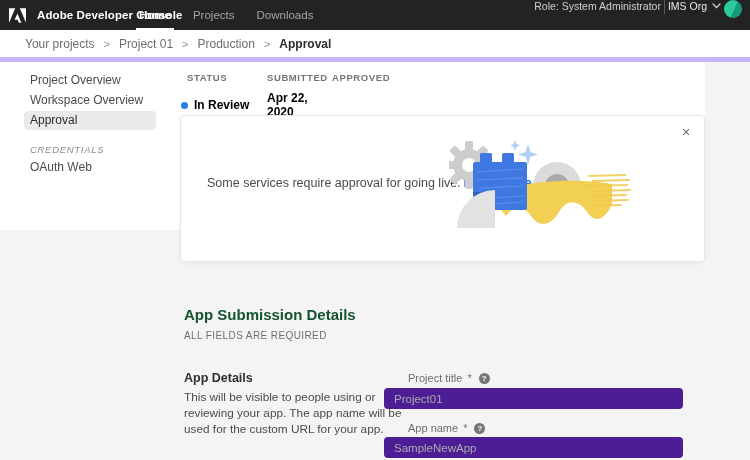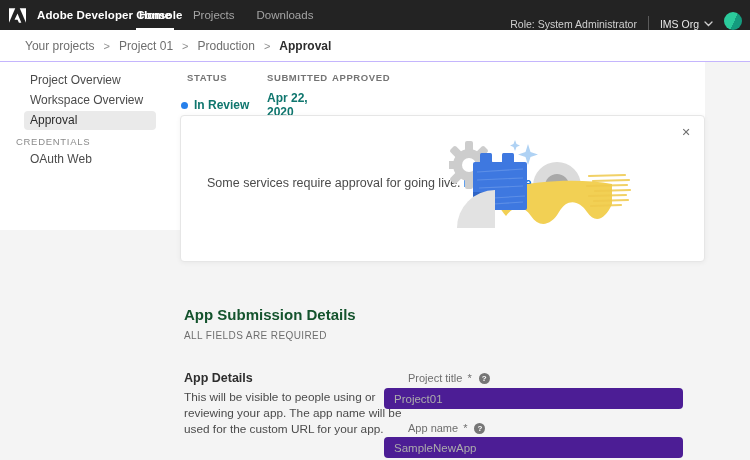--- a/index.html
+++ b/index.html
@@ -11,48 +11,48 @@
   }
 
   
   .topbar { position:absolute; left:0; top:0; width:750px; height:30px; background:#232323; display:flex; align-items:center; }
   .logo { margin-left:9px; width:17px; height:15px; flex:0 0 auto; }
   .app-title { margin-left:11px; font-size:11.5px; font-weight:600; color:#ffffff; letter-spacing:.1px; white-space:nowrap; }
   .topnav { position:absolute; left:136px; top:0; height:30px; display:flex; gap:16px; }
   .topnav .nav-item { position:relative; height:30px; line-height:30px; padding:0 3px; font-size:11.5px; color:#A4A4A4; cursor:pointer; white-space:nowrap; }
   .topnav .nav-item.active { color:#ffffff; font-weight:700; }
   .topnav .nav-item.active::after { content:""; position:absolute; left:0; right:0; bottom:0; height:2px; background:#ffffff; }
-  .top-right { position:absolute; right:8px; top:0; height:30px; display:flex; align-items:flex-end; gap:11px; }
+  .top-right { position:absolute; right:8px; top:0; height:30px; display:flex; align-items:flex-start; gap:3px; }
   .role-text { font-size:10.5px; color:#CFCFCF; white-space:nowrap; }
   .vdiv { width:1px; height:14px; background:#5A5A5A; }
   .org-menu { display:flex; align-items:center; gap:5px; background:none; border:none; cursor:pointer; font-family:inherit; font-size:10.5px; color:#E8E8E8; }
   .avatar { width:18px; height:18px; border-radius:50%; background:linear-gradient(115deg,#2BCB9C 55%,#149B7E 55%); }
 
   
-  .crumbbar { position:absolute; left:0; top:30px; width:750px; height:32px; background:#ffffff; border-bottom:1px solid #c4b5fd; display:flex; align-items:center; padding-left:25px; gap:9px; font-size:12px; }
+  .crumbbar { position:absolute; left:0; top:30px; width:750px; height:32px; background:#ffffff; border-bottom:5px solid #c4b5fd; display:flex; align-items:center; padding-left:25px; gap:9px; font-size:12px; }
   .crumb { color:#6E6E6E; cursor:pointer; white-space:nowrap; }
   .crumb.current { color:#2C2C2C; font-weight:700; cursor:default; }
   .crumb-sep { color:#8E8E8E; font-size:11px; }
 
   
   .content { position:absolute; left:0; top:62px; width:750px; height:398px; background:#F4F4F4; }
   .white-upper { position:absolute; left:0; top:0; width:705px; height:168px; background:#ffffff; }
 
   
   .sidebar { position:absolute; left:0; top:8px; width:180px; }
   .side-item { position:relative; height:20px; display:flex; align-items:center; padding-left:30px; font-size:12px; color:#4B4B4B; cursor:pointer; }
   .side-item.selected { color:#2C2C2C; }
   .side-item.selected::before { content:""; position:absolute; left:24px; right:24px; top:0.5px; bottom:0.5px; background:#EAEAEA; border-radius:4px; }
   .side-item span { position:relative; }
-  .side-section { margin-top:3px; height:16px; display:flex; align-items:center; padding-left:16px; font-size:9.5px; letter-spacing:.7px; color:#8B8B8B; }
+  .side-section { margin-top:11px; height:16px; display:flex; align-items:center; padding-left:30px; font-size:9.5px; letter-spacing:.7px; color:#8B8B8B;font-style:italic; }
 
   
   .status-block { position:absolute; left:187px; top:10px; display:grid; grid-template-columns:80px 65px 80px; grid-auto-rows:auto; }
   .status-head { font-size:9.5px; font-weight:700; letter-spacing:.6px; color:#747474; }
-  .status-val { margin-top:8px; font-size:12px; font-weight:700; color:#0f766e; display:flex; align-items:center; }
+  .status-val { margin-top:8px; font-size:12px; font-weight:700; color:#000000; display:flex; align-items:center; }
   .status-val.first { margin-left:-6px; }
   .dot { width:7px; height:7px; border-radius:50%; background:#2680EB; margin-right:6px; flex:0 0 auto; }
 
   
   .card { position:absolute; left:180px; top:53px; width:525px; height:147px; background:#ffffff; border:1px solid #E6E6E6; border-radius:4px; box-shadow:0 1px 5px rgba(0,0,0,.05); }
   .card-close { position:absolute; top:7px; right:9px; width:18px; height:18px; background:none; border:none; cursor:pointer; font-size:11px; color:#6E6E6E; line-height:18px; text-align:center; font-family:inherit; }
   .card-title { position:absolute; left:25px; top:25px; font-size:24px; font-weight:400; color:#2D2D2D; letter-spacing:.2px; }
   .card-sub { position:absolute; left:26px; top:60px; font-size:12.5px; color:#4B4B4B; white-space:nowrap; }
   .card-sub .learn-link { color:#1473E6; font-weight:700; margin-left:3px; cursor:pointer; }
   .illustration { position:absolute; left:268px; top:16px; width:192px; height:96px; }

